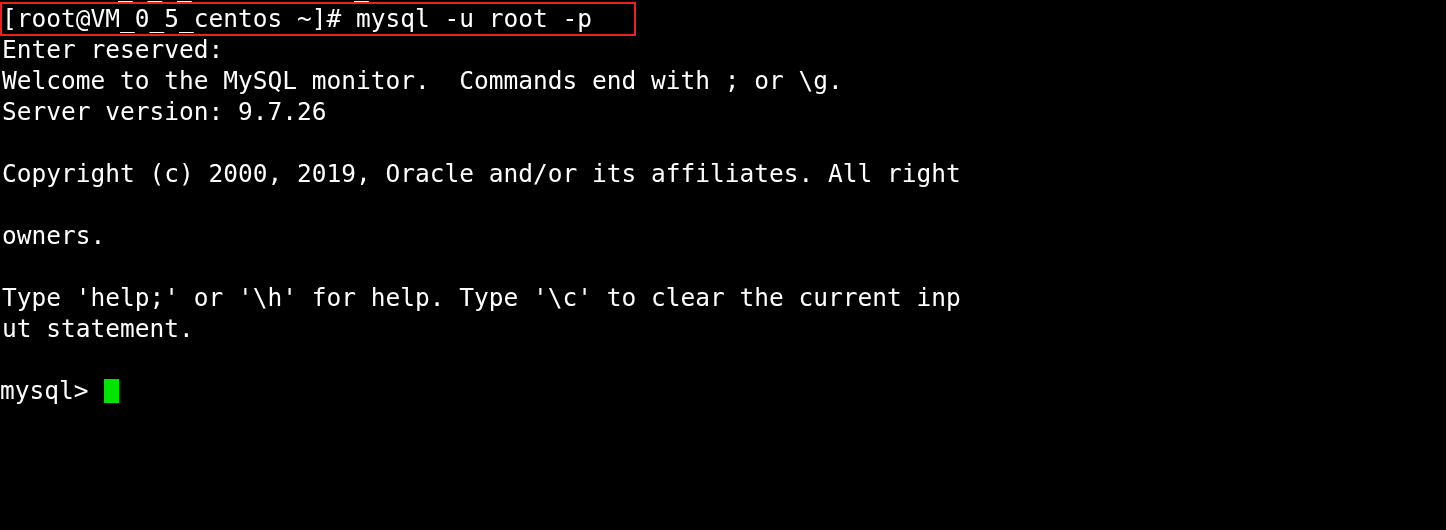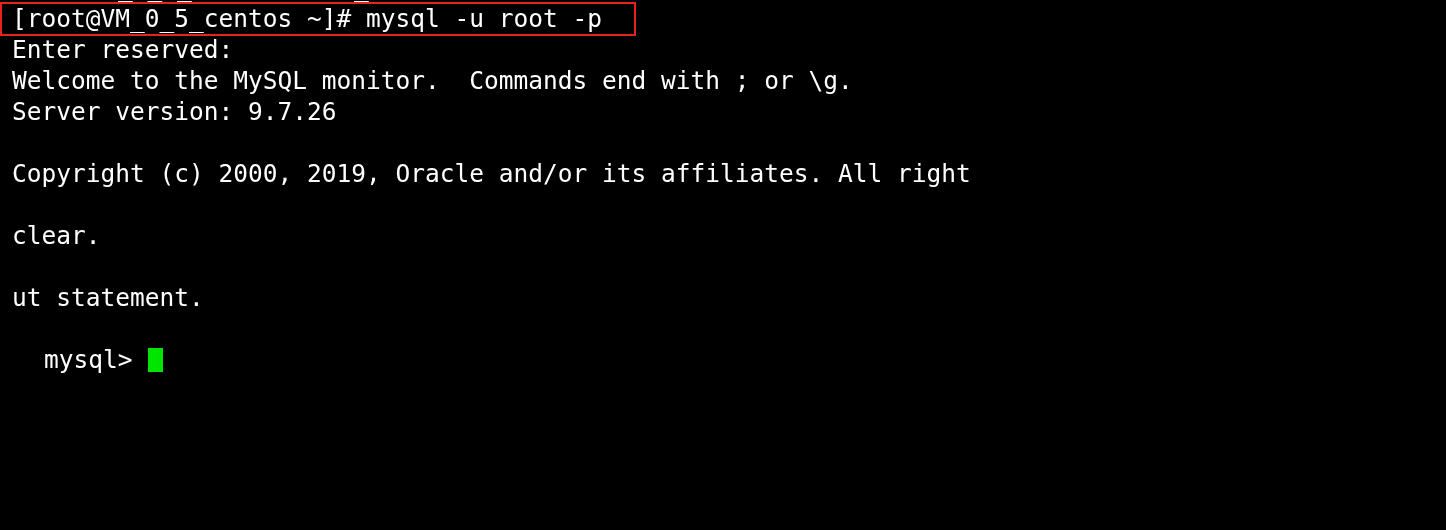--- a/index.html
+++ b/index.html
@@ -41,21 +41,21 @@
     top: 3px;
     width: 1446px;
     padding: 0;
   }
   .term-line {
     display: block;
     white-space: pre;
     height: 31px;
     line-height: 31px;
     color: #ffffff;
-    padding-left: 12px;
+    padding-left: 2px;
   }
   .term-line.blank {
     color: transparent;
   }
   
   #command-highlight-box {
     position: absolute;
     left: 0px;
     top: 2px;
     width: 636px;
@@ -71,21 +71,20 @@
     height: 24px;
     background: #00e500;
     vertical-align: -4px;
     margin-left: 1px;
   }
   .prompt-line {
     display: block;
     white-space: pre;
     height: 31px;
     line-height: 31px;
-    padding-left: 44px;
   }
 </style>
 </head>
 <body>
 
 <div id="terminal">
 
   <div id="scrollback-remnant">[root@VM_0_5_centos ~]# _</div>
 
   <div id="screen">
@@ -101,24 +100,25 @@
 
     <span class="term-line blank"> </span>
 
     <span class="term-line">Copyright (c) 2000, 2019, Oracle and/or its affiliates. All right</span>
 
 
     <span class="term-line blank"> </span>
 
 
 
-    <span class="term-line">clear.</span>
+    <span class="term-line">owners.</span>
 
     <span class="term-line blank"> </span>
 
+    <span class="term-line">Type 'help;' or '\h' for help. Type '\c' to clear the current inp</span>
 
     <span class="term-line">ut statement.</span>
 
     <span class="term-line blank"> </span>
 
     <span class="prompt-line"><span>mysql&gt; </span><span class="cursor-block"></span></span>
 
   </div>
 
   <div id="command-highlight-box"></div>

